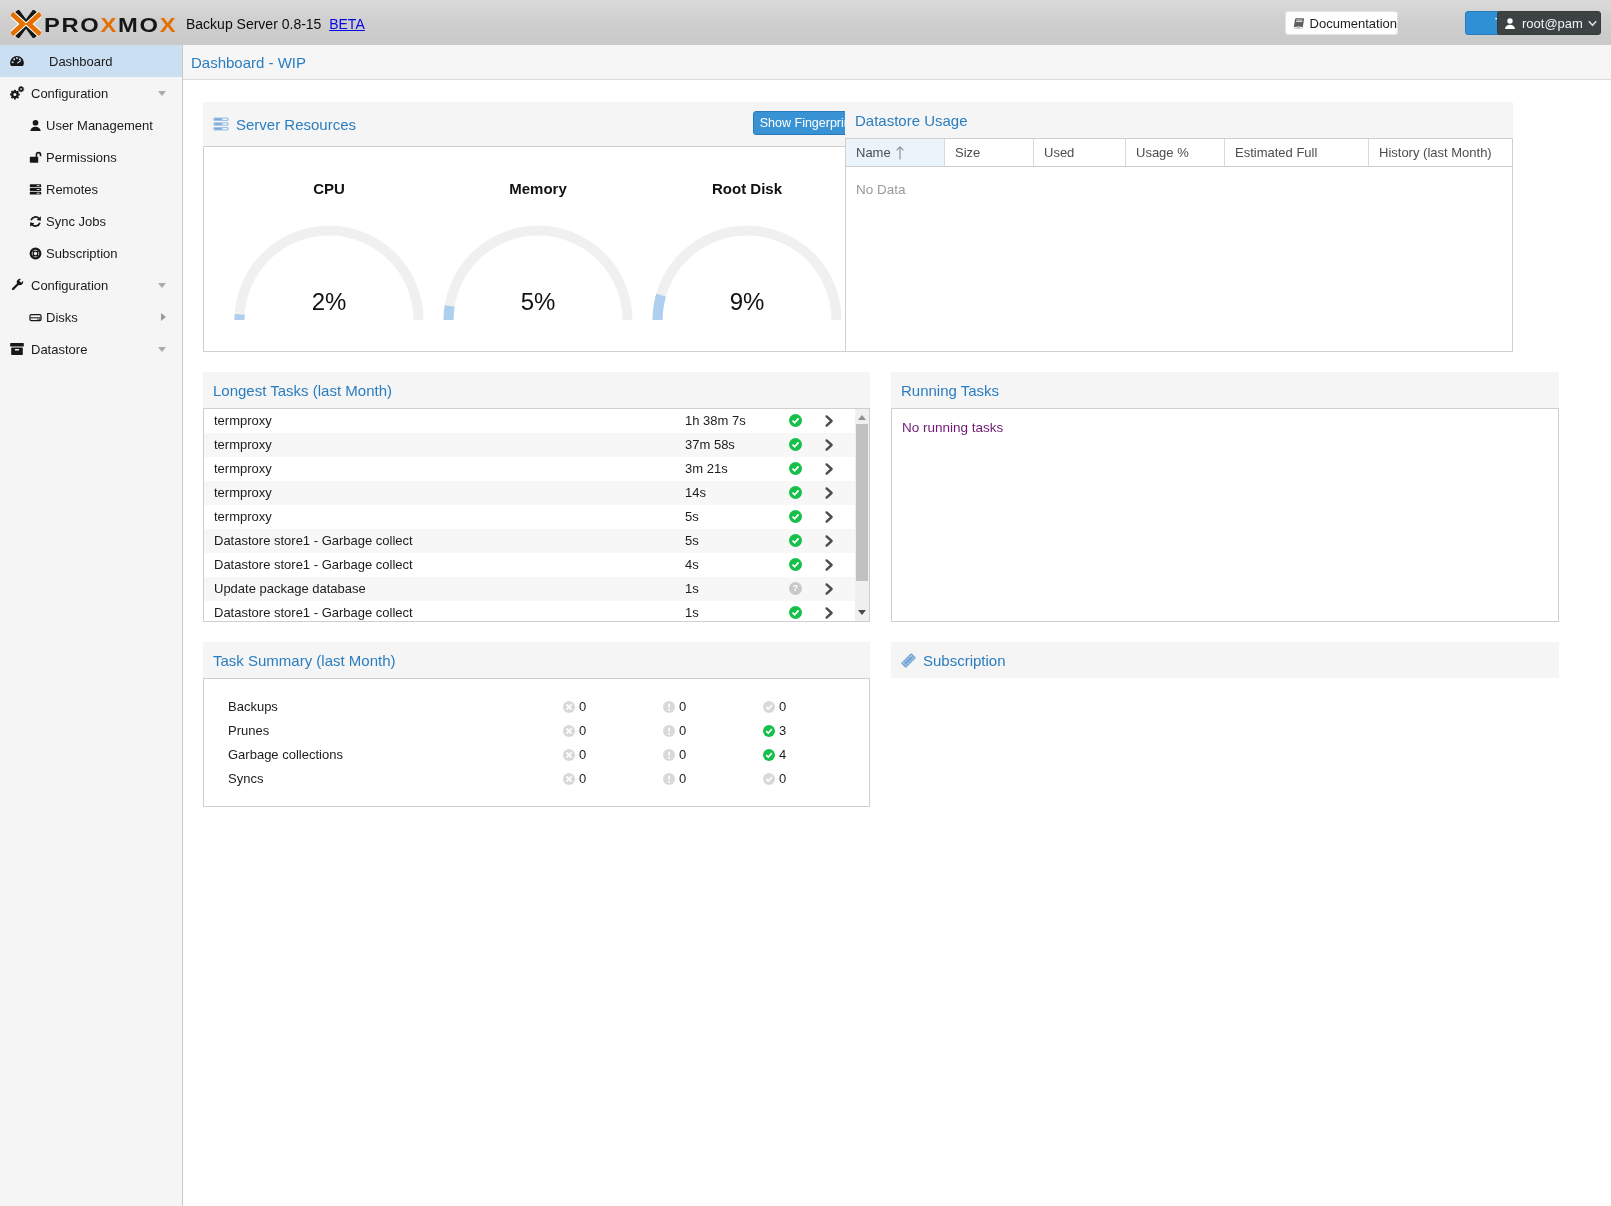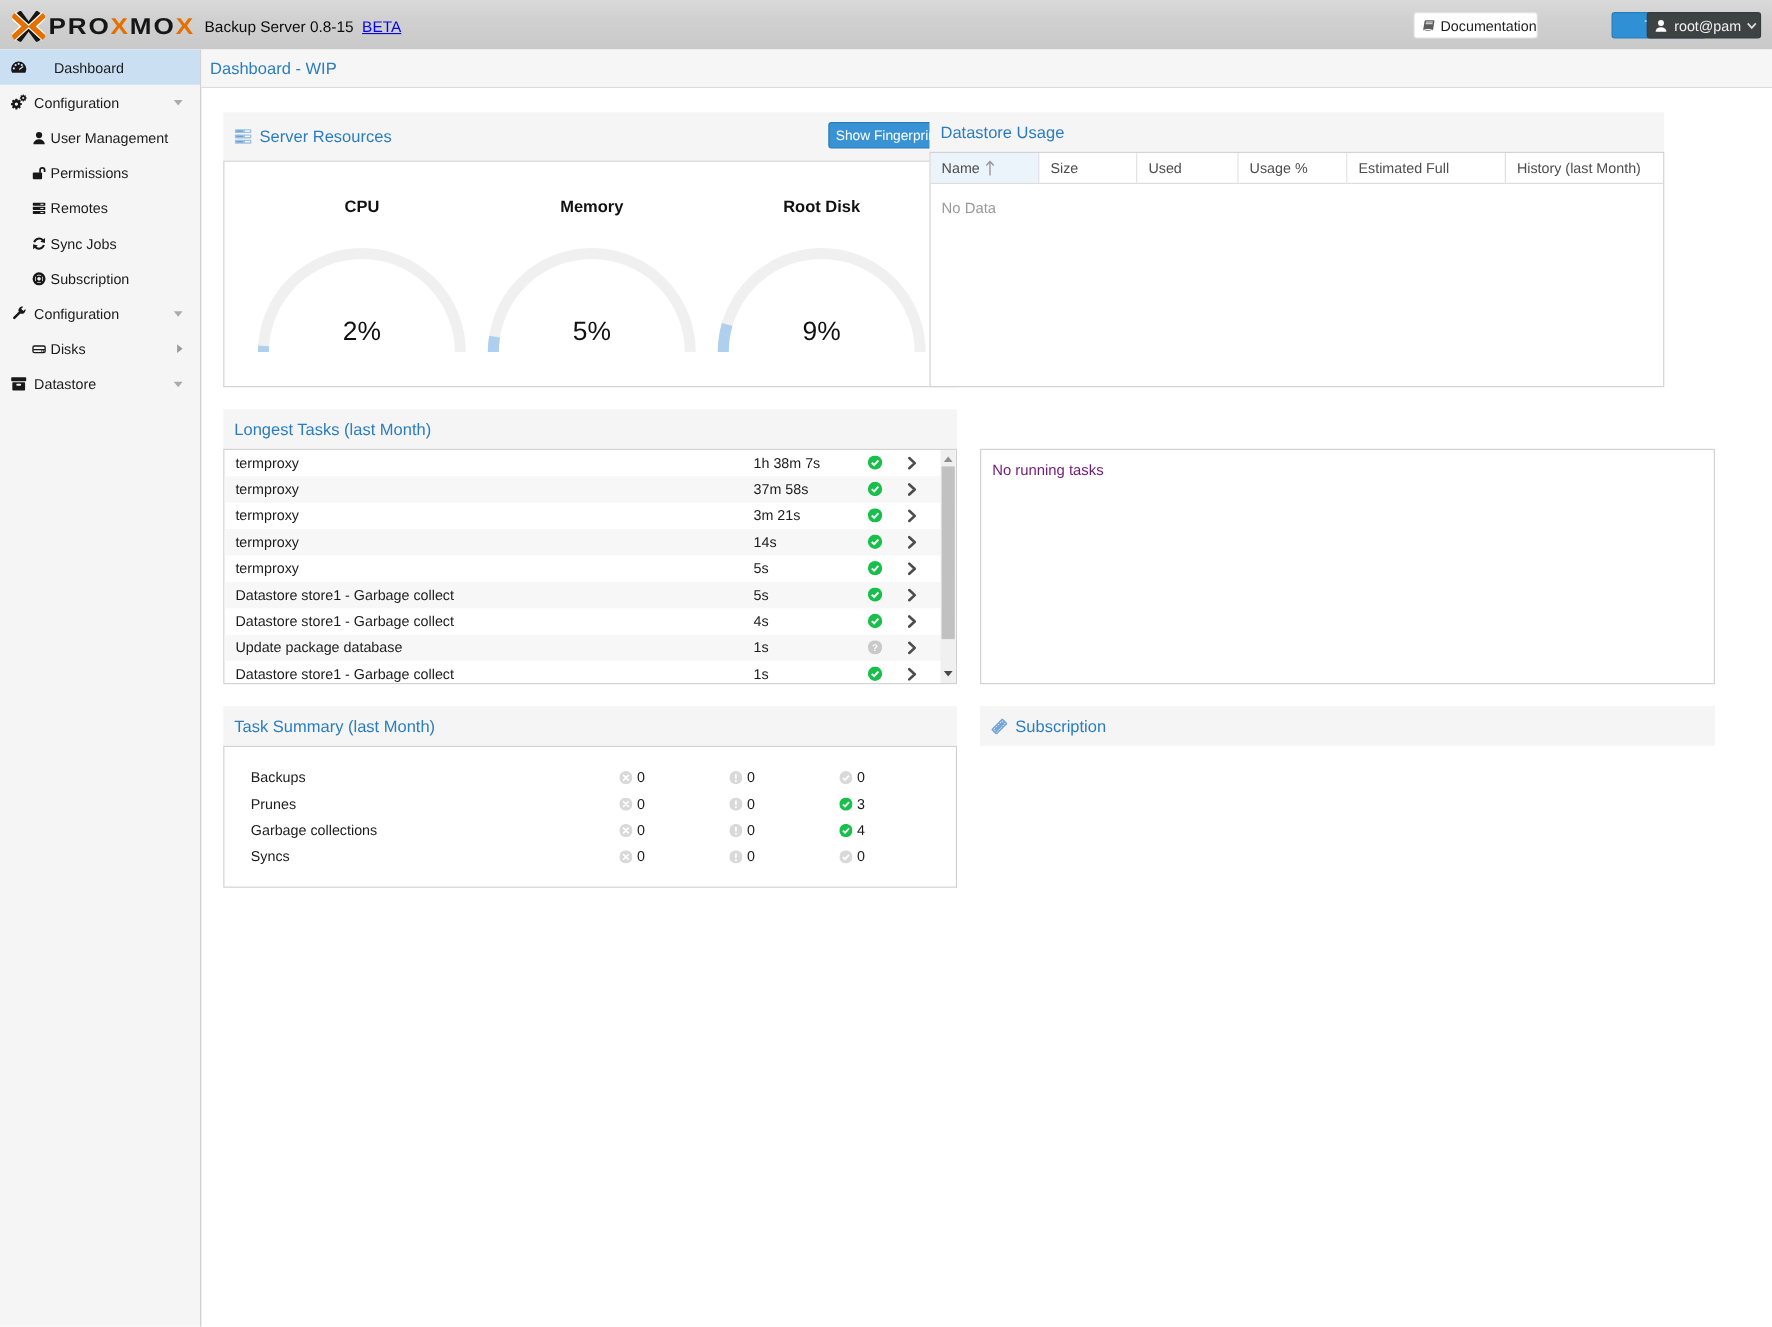--- a/index.html
+++ b/index.html
@@ -428,20 +428,23 @@
         </svg>
       <div id="sthumb"></div>
       <svg width="14" height="12" viewBox="0 0 14 12" style="position:absolute;bottom:3px">
           <polygon points="3,4 11,4 7,9" fill="#4a4a4a"></polygon>
         </svg>
     </div>
   </div>
 </div>
 
 <div class="panel" id="p-rt">
+  <div class="phd">
+      <span class="tit">Running Tasks</span>
+    </div>
   <div class="pbd">
       <div id="nort">No running tasks</div>
     </div>
 </div>
 
 <div class="panel" id="p-ts">
   <div class="phd">
       <span class="tit">Task Summary (last Month)</span>
     </div>
   <div class="pbd">

